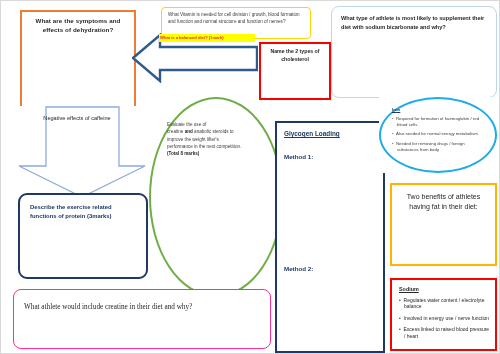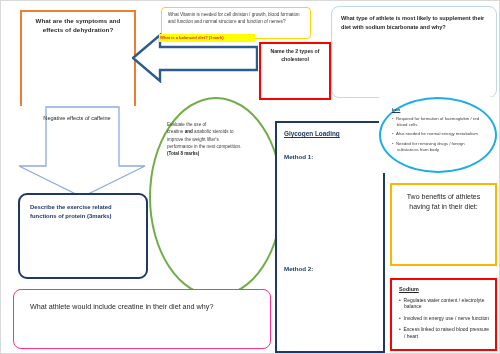--- a/index.html
+++ b/index.html
@@ -108,21 +108,21 @@
     padding:8px 10px 0 10px;z-index:3;
   }
   #protein .t{
     font-size:5.9px;font-weight:bold;color:#1F3864;line-height:1.6;
   }
 
   
   #creatine{
     left:12px;top:288px;width:258px;height:60px;
     border:1.6px solid #FF2E92;border-radius:8px;
-    padding:12px 0 0 16px;z-index:4;
+    padding:12px 0 0 10px;z-index:4;font-family:Liberation Serif, serif;
   }
   #creatine .t{
     font-size:7.2px;color:#262626;line-height:1.4;
   }
 
   
   #glycogen{
     left:274px;top:120px;width:110px;height:232px;
     border:2px solid #1F3864;
     padding:7px 0 0 7px;z-index:4;

